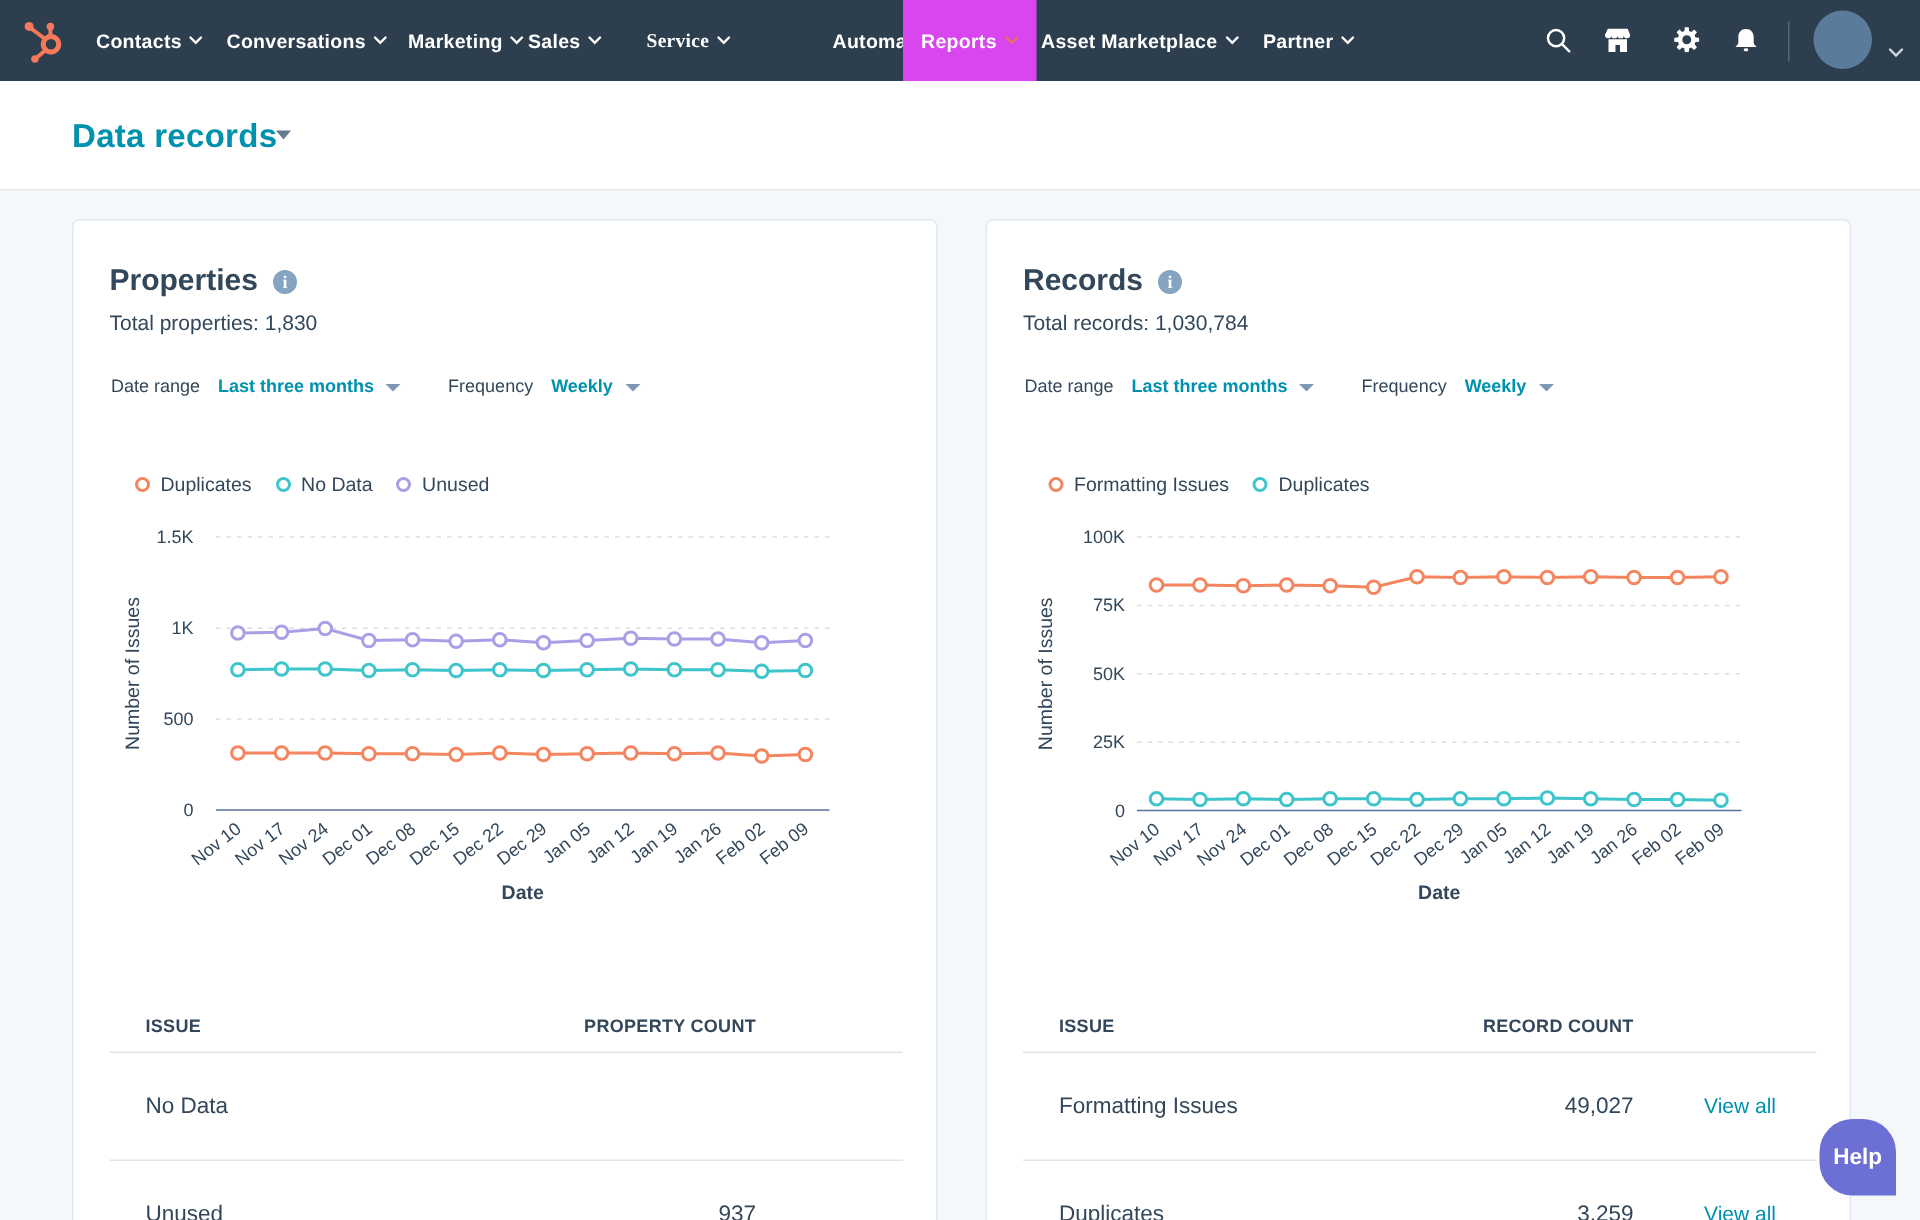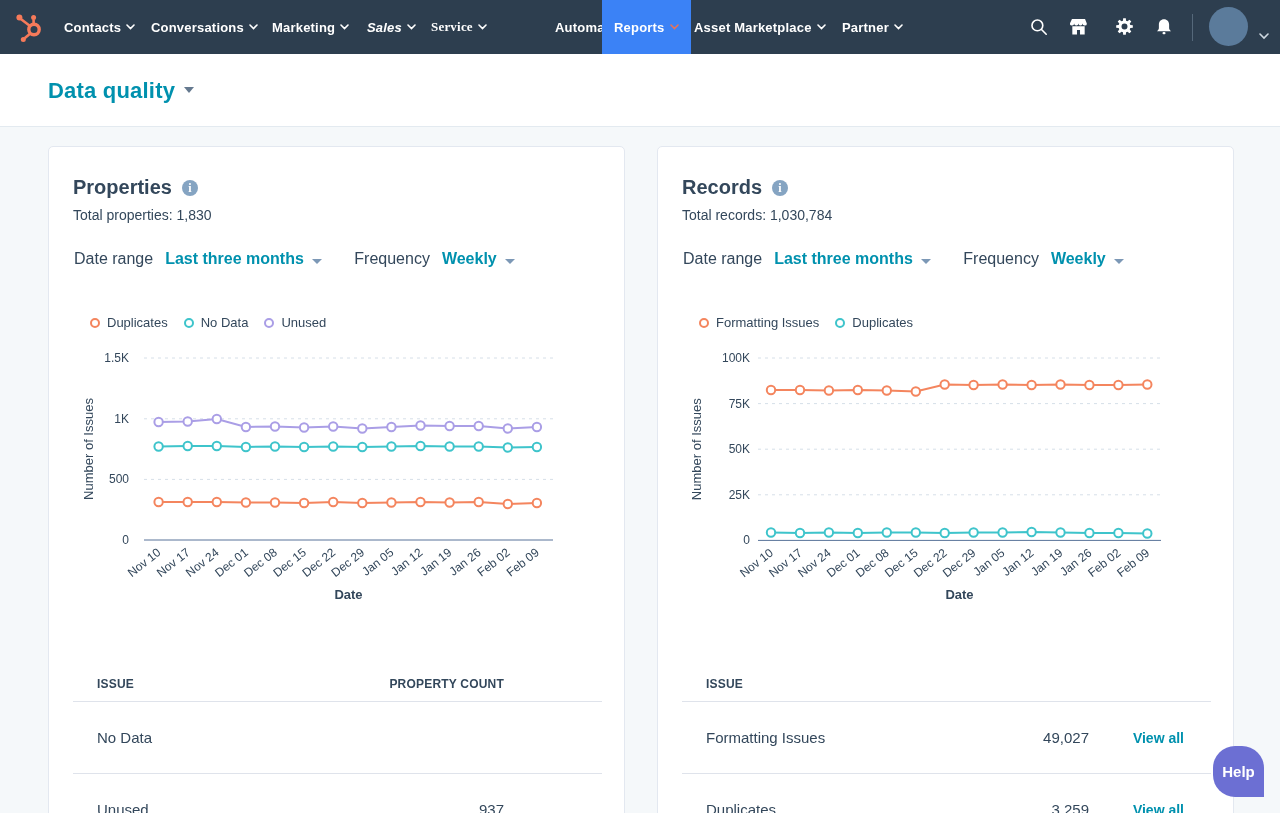--- a/index.html
+++ b/index.html
@@ -1,41 +1,41 @@
 <!DOCTYPE html>
 <html><head><meta charset="utf-8"><style>
 * { margin:0; padding:0; box-sizing:border-box; }
 html,body { width:1280px; height:813px; overflow:hidden; font-family:"Liberation Sans",sans-serif; background:#f5f8fa; }
 .nav { position:absolute; left:0; top:0; width:1280px; height:54px; background:#2d3e4f; }
 .nitems { position:absolute; left:0; top:0; height:54px; }
 .nitem { position:absolute; top:0; display:flex; align-items:center; height:54px; white-space:nowrap; color:#fff; font-size:13px; font-weight:bold; letter-spacing:0.2px;text-align:center; }
-.nitem.active { background:#3b82f6; }
+.nitem.active { background:#d946ef; }
 .ndiv { background:#55687a; }
 .avatar { width:39px; height:39px; border-radius:50%; background:#5b7b9b; }
 .pagehead { position:absolute; left:0; top:54px; width:1280px; height:73px; background:#ffffff; border-bottom:1px solid #e3eaf0; }
 .ptitle { position:absolute; left:48px; top:78px; font-size:22px; font-weight:bold; color:#0091ae; letter-spacing:0.2px; }
 .pcaret { position:absolute; left:184px; top:87px; width:0; height:0; border-left:5px solid transparent; border-right:5px solid transparent; border-top:6px solid #65798f; }
 .card { position:absolute; top:146px; width:577px; height:760px; background:#fff; border:1px solid #e3e8f0; border-radius:5px; }
 .ctitle { position:absolute; left:24px; top:29px; font-size:20px; font-weight:bold; color:#33475b; display:flex; align-items:center; }
 .info { display:inline-block; width:16px; height:16px; border-radius:50%; background:#85a4c2; color:#fff; font-size:12px; font-weight:bold; text-align:center; line-height:16px; margin-left:10px; font-family:"Liberation Serif",serif; }
 .ctotal { position:absolute; left:24px; top:60px; font-size:14px; color:#33475b; }
-.controls { position:absolute; left:25px; top:103px; font-size:16px; color:#33475b; }
+.controls { position:absolute; left:25px; top:103px; font-size:12px; color:#33475b; }
 .dd { color:#0091ae; font-weight:bold; margin-left:12px; }
 .caret { display:inline-block; width:0; height:0; border-left:5px solid transparent; border-right:5px solid transparent; border-top:5px solid #7c98b6; margin-left:8px; }
 .chartwrap { position:absolute; left:24px; top:154px; width:530px; height:312px; }
 .legend { position:absolute; left:17px; top:14px; font-size:13px; color:#33475b; display:flex; }
 .lgi { display:flex; align-items:center; margin-right:16px; }
 .ring { width:10px; height:10px; border:2.4px solid; border-radius:50%; margin-right:7px; }
 .tbl { position:absolute; left:24px; top:519px; width:529px; }
 .thead { position:relative; display:flex; align-items:center; height:36px; border-bottom:1px solid #dfe3eb; font-size:12px; font-weight:bold; color:#33475b; letter-spacing:0.2px; }
 .trow { position:relative; display:flex; align-items:center; height:72px; border-bottom:1px solid #dfe3eb; font-size:15px; color:#33475b; }
 .cname { padding-left:24px; }
 .cnum { position:absolute; left:0; text-align:right; }
 .cva { position:absolute; left:0; text-align:right; }
-.valink { color:#0091ae; font-weight:bold; font-size:14px; }
+.valink { color:#0091ae; font-weight:normal; font-size:14px; }
 .help { position:absolute; left:1213px; top:746px; width:51px; height:51px; background:#6c6fd3; border-radius:22px 22px 0 22px;
         color:#fff; font-size:15px; font-weight:bold; display:flex; align-items:center; justify-content:center; }
 </style></head>
 <body>
 <div class="nav">
   <svg width="28" height="30" viewBox="0 0 28 30" style="position:absolute;left:15px;top:12px">
 <g fill="none" stroke="#f67a5a" stroke-width="2.6">
 <circle cx="19" cy="17.5" r="5.2" stroke-width="3.4"></circle>
 <line x1="18.6" y1="12.3" x2="18.6" y2="7.3"></line>
 <line x1="15" y1="14" x2="5.2" y2="6.5"></line>
@@ -50,21 +50,21 @@
   <div class="nitems">
       <span class="nitem" style="left:64px;">Contacts<svg width="9" height="6" viewBox="0 0 9 6" style="margin-left:5px">
           <path d="M1 1 L4.5 4.5 L8 1" fill="none" stroke="#ffffff" stroke-width="1.6" stroke-linecap="round"></path>
         </svg></span>
       <span class="nitem" style="left:151px;">Conversations<svg width="9" height="6" viewBox="0 0 9 6" style="margin-left:5px">
           <path d="M1 1 L4.5 4.5 L8 1" fill="none" stroke="#ffffff" stroke-width="1.6" stroke-linecap="round"></path>
         </svg></span>
       <span class="nitem" style="left:272px;">Marketing<svg width="9" height="6" viewBox="0 0 9 6" style="margin-left:5px">
           <path d="M1 1 L4.5 4.5 L8 1" fill="none" stroke="#ffffff" stroke-width="1.6" stroke-linecap="round"></path>
         </svg></span>
-      <span class="nitem" style="left:367px;font-style:italic;">Sales<svg width="9" height="6" viewBox="0 0 9 6" style="margin-left:5px">
+      <span class="nitem" style="left:352px;">Sales<svg width="9" height="6" viewBox="0 0 9 6" style="margin-left:5px">
           <path d="M1 1 L4.5 4.5 L8 1" fill="none" stroke="#ffffff" stroke-width="1.6" stroke-linecap="round"></path>
         </svg></span>
       <span class="nitem" style="left:431px;font-family:Liberation Serif, serif;">Service<svg width="9" height="6" viewBox="0 0 9 6" style="margin-left:5px">
           <path d="M1 1 L4.5 4.5 L8 1" fill="none" stroke="#ffffff" stroke-width="1.6" stroke-linecap="round"></path>
         </svg></span>
       <span class="nitem" style="left:509px;margin-left:46px;">Automation<svg width="9" height="6" viewBox="0 0 9 6" style="margin-left:5px">
           <path d="M1 1 L4.5 4.5 L8 1" fill="none" stroke="#ffffff" stroke-width="1.6" stroke-linecap="round"></path>
         </svg></span>
       <span class="nitem active" style="left:602px;padding:0 12px;">Reports<svg width="9" height="6" viewBox="0 0 9 6" style="margin-left:5px">
           <path d="M1 1 L4.5 4.5 L8 1" fill="none" stroke="#e5735a" stroke-width="1.6" stroke-linecap="round"></path>
@@ -98,21 +98,21 @@
 </g>
         </svg></span>
       <span class="ndiv" style="position:absolute;left:1192px;top:14px;width:1px;height:27px"></span>
       <span class="avatar" style="position:absolute;left:1209px;top:7px"></span>
       <span style="position:absolute;left:1259px;top:26px"><svg width="10" height="7" viewBox="0 0 10 7">
           <path d="M1 1 L5 5 L9 1" fill="none" stroke="#cfd8e0" stroke-width="1.6" stroke-linecap="round"></path>
         </svg></span>
     </div>
 </div>
 <div class="pagehead"></div>
-<div class="ptitle">Data quality</div>
+<div class="ptitle">Data records</div>
 <div class="pcaret"></div>
 
 <div class="card" style="left:48px">
   <div class="ctitle">Properties <span class="info">i</span></div>
   <div class="ctotal">Total properties: 1,830</div>
   <div class="controls">Date range<span class="dd">Last three months</span><span class="caret"></span>
     <span style="width:28px;display:inline-block"></span>Frequency<span class="dd">Weekly</span><span class="caret"></span></div>
   <div class="chartwrap">
       <div class="legend">
         <span class="lgi"><span class="ring" style="border-color:#f4855e"></span>Duplicates</span>
@@ -271,20 +271,21 @@
 <text x="410.45" y="253.4" text-anchor="end" font-size="12" fill="#33475b" transform="rotate(-38 410.45 253.4)">Jan 26</text>
 <text x="439.4" y="253.4" text-anchor="end" font-size="12" fill="#33475b" transform="rotate(-38 439.4 253.4)">Feb 02</text>
 <text x="468.34999999999997" y="253.4" text-anchor="end" font-size="12" fill="#33475b" transform="rotate(-38 468.34999999999997 253.4)">Feb 09</text>
 <text x="277.5" y="298.4" text-anchor="middle" font-size="13" font-weight="bold" fill="#33475b">Date</text>
 <text x="19.5" y="148.2" text-anchor="middle" font-size="13" fill="#33475b" transform="rotate(-90 19.5 148.2)">Number of Issues</text>
 </svg>
     </div>
   <div class="tbl">
     <div class="thead">
         <span class="cname">ISSUE</span>
+        <span class="cnum" style="width:407px">RECORD COUNT</span>
       </div>
     <div class="trow">
         <span class="cname">Formatting Issues</span>
         <span class="cnum" style="width:407px">49,027</span>
         <span class="cva" style="width:502px"><span class="valink">View all</span></span>
       </div>
       <div class="trow">
         <span class="cname">Duplicates</span>
         <span class="cnum" style="width:407px">3,259</span>
         <span class="cva" style="width:502px"><span class="valink">View all</span></span>

